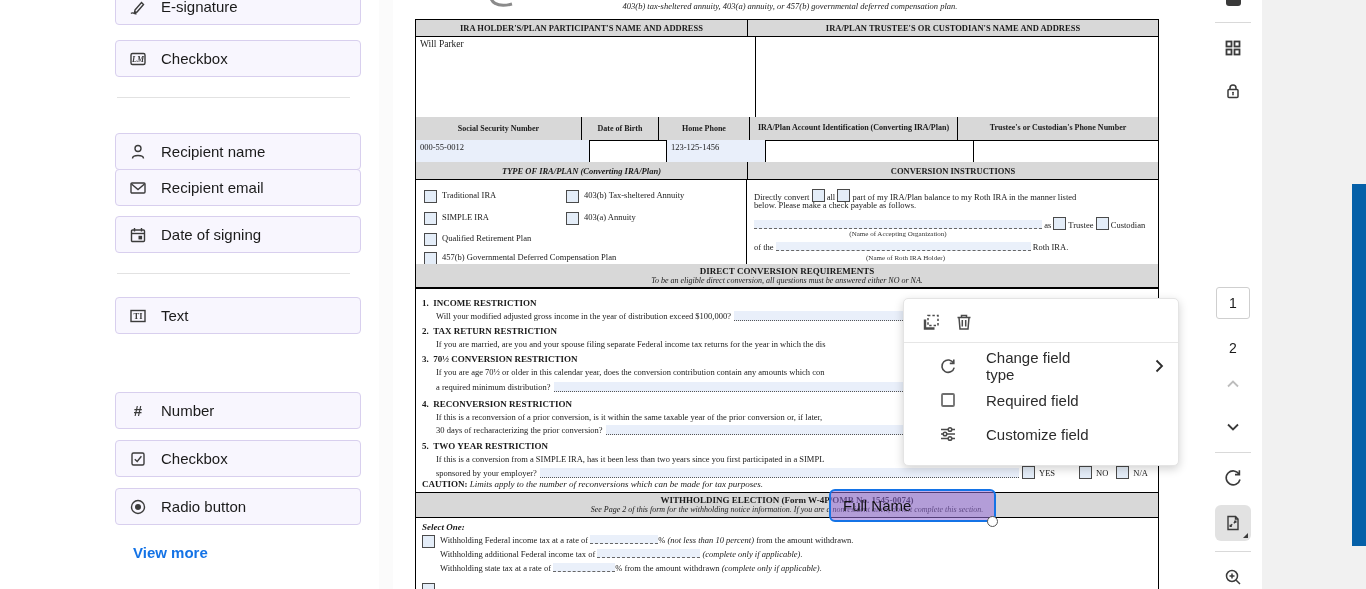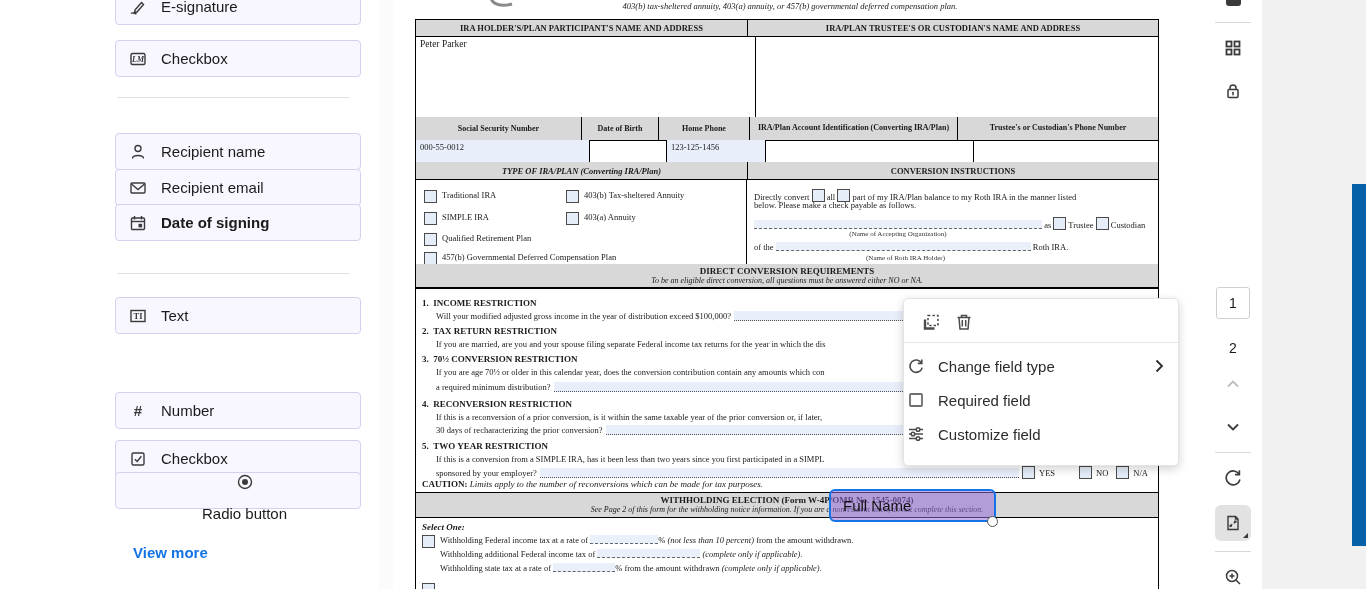--- a/index.html
+++ b/index.html
@@ -31,21 +31,21 @@
   .fname{left:829px;top:489px;width:167px;height:33px;background:rgba(149,109,216,.55);
          border:2px solid #1473e6;border-radius:6px;box-sizing:border-box;cursor:move;
          display:flex;align-items:center;font-family:"Liberation Sans",sans-serif;}
   .fname .lbl{font-size:15px;color:#111;padding-left:12px;}
   .fhandle{left:987px;top:516px;width:11px;height:11px;background:#fff;border:1.5px solid #555;
            border-radius:50%;box-sizing:border-box;cursor:nwse-resize;}
   
   .cmenu{left:903px;top:298px;width:276px;height:168px;background:#fff;border:1px solid #e4e4e4;
          border-radius:5px;box-shadow:0 3px 10px rgba(0,0,0,.18);box-sizing:border-box;}
   .cmenu .irow{display:flex;gap:13px;padding:13px 0 10px 17px;border-bottom:1px solid #e6e6e6;}
-  .mitem{display:flex;align-items:center;gap:13px;height:34px;padding-left:3px;cursor:pointer;font-size:15px;color:#2c2c2c;}
+  .mitem{display:flex;align-items:center;gap:29px;height:34px;padding-left:35px;cursor:pointer;font-size:15px;color:#2c2c2c;}
   .mitem .grow{flex:1;}
   .mitem .chev{margin-right:14px;display:flex;}
   
   .dscroll-track{left:1190px;top:0;width:13px;height:589px;background:#fff;}
   .rail{left:1203px;top:0;width:59px;height:589px;background:#fff;}
   .rdiv{left:12px;width:36px;height:1px;background:#d9d9d9;}
   .ricon{left:21px;width:18px;height:18px;cursor:pointer;}
   .pagebox{left:13px;top:287px;width:34px;height:32px;border:1px solid #cfcfcf;border-radius:3px;
            box-sizing:border-box;display:flex;align-items:center;justify-content:center;
            font-size:14px;color:#1a1a1a;background:#fff;cursor:pointer;}
@@ -96,21 +96,21 @@
   <div class="abs sbtn" style="top:169px;">
     <span>
       <svg width="18" height="18" viewBox="0 0 18 18" fill="none" stroke="#3b3b3b" stroke-width="1.4">
         <rect x="2" y="4" width="14" height="10" rx="1"></rect>
           <path d="M2.5 5 L9 10.5 L15.5 5"></path>
       </svg>
       </span>
     <span class="lbl">Recipient email</span>
   </div>
 
-  <div class="abs sbtn" style="top:204px;font-weight:bold;">
+  <div class="abs sbtn" style="top:216px;">
     <span>
       <svg width="18" height="18" viewBox="0 0 18 18" fill="none" stroke="#3b3b3b" stroke-width="1.4">
         <rect x="2.5" y="4" width="13" height="11.5" rx="1"></rect>
           <line x1="5.5" y1="2" x2="5.5" y2="5.5"></line>
         <line x1="12.5" y1="2" x2="12.5" y2="5.5"></line>
           <line x1="2.5" y1="7.5" x2="15.5" y2="7.5"></line>
         <rect x="9.5" y="9.8" width="3.6" height="3.6" fill="#3b3b3b" stroke="none"></rect>
       </svg>
       </span>
     <span class="lbl">Date of signing</span>
@@ -141,21 +141,21 @@
   <div class="abs sbtn" style="top:440px;">
     <span>
       <svg width="18" height="18" viewBox="0 0 18 18" fill="none" stroke="#3b3b3b" stroke-width="1.4">
         <rect x="3" y="3" width="12" height="12" rx="1.5"></rect>
           <polyline points="5.8,9.2 8.2,11.5 12.4,6.2"></polyline>
       </svg>
       </span>
     <span class="lbl">Checkbox</span>
   </div>
 
-  <div class="abs sbtn" style="top:472px;flex-direction:column;">
+  <div class="abs sbtn" style="top:488px;">
     <span>
       <svg width="18" height="18" viewBox="0 0 18 18" fill="none">
         <circle cx="9" cy="9" r="6.5" stroke="#3b3b3b" stroke-width="1.4"></circle>
           <circle cx="9" cy="9" r="3" fill="#3b3b3b"></circle>
       </svg>
       </span>
     <span class="lbl">Radio button</span>
   </div>
 
   <div class="abs viewmore">View more</div>
@@ -172,21 +172,21 @@
         <path d="M3 1 C1 10 9 16 24 12" stroke="#8a8a8a" stroke-width="3"></path>
       </svg>
   </span>
   <div class="abs" style="left:182px;top:1px;width:430px;font-size:8.5px;font-style:italic;text-align:center;white-space:nowrap;">403(b) tax-sheltered annuity, 403(a) annuity, or 457(b) governmental deferred compensation plan.</div>
 
   <div class="abs brow" style="left:22px;top:19px;width:744px;height:18px;border:1px solid #000;box-sizing:border-box;">
     <div class="cellh" style="width:331px;font-size:8.5px;">IRA HOLDER'S/PLAN PARTICIPANT'S NAME AND ADDRESS</div>
     <div class="cellh" style="flex:1;border-right:none;font-size:8.5px;">IRA/PLAN TRUSTEE'S OR CUSTODIAN'S NAME AND ADDRESS</div>
   </div>
   <div class="abs brow" style="left:22px;top:36px;width:744px;height:82px;border:1px solid #000;border-top:none;box-sizing:border-box;">
-    <div style="width:331px;border-right:1px solid #000;padding:3px 4px;font-size:9.5px;">Peter Parker</div>
+    <div style="width:331px;border-right:1px solid #000;padding:3px 4px;font-size:9.5px;">Will Parker</div>
     <div style="flex:1;"></div>
   </div>
   <div class="abs brow" style="left:22px;top:117px;width:744px;height:24px;border:1px solid #000;border-top:none;box-sizing:border-box;">
     <div class="cellh" style="width:165px;font-size:8px;">Social Security Number</div>
     <div class="cellh" style="width:76px;font-size:8px;">Date of Birth</div>
     <div class="cellh" style="width:90px;font-size:8px;">Home Phone</div>
     <div class="cellh" style="width:207px;font-size:8px;line-height:1.1;">IRA/Plan Account Identification (Converting IRA/Plan)</div>
     <div class="cellh" style="flex:1;border-right:none;font-size:8px;line-height:1.1;">Trustee's or Custodian's Phone Number</div>
   </div>
   <div class="abs brow" style="left:22px;top:140px;width:744px;height:23px;border:1px solid #000;border-top:none;box-sizing:border-box;">

